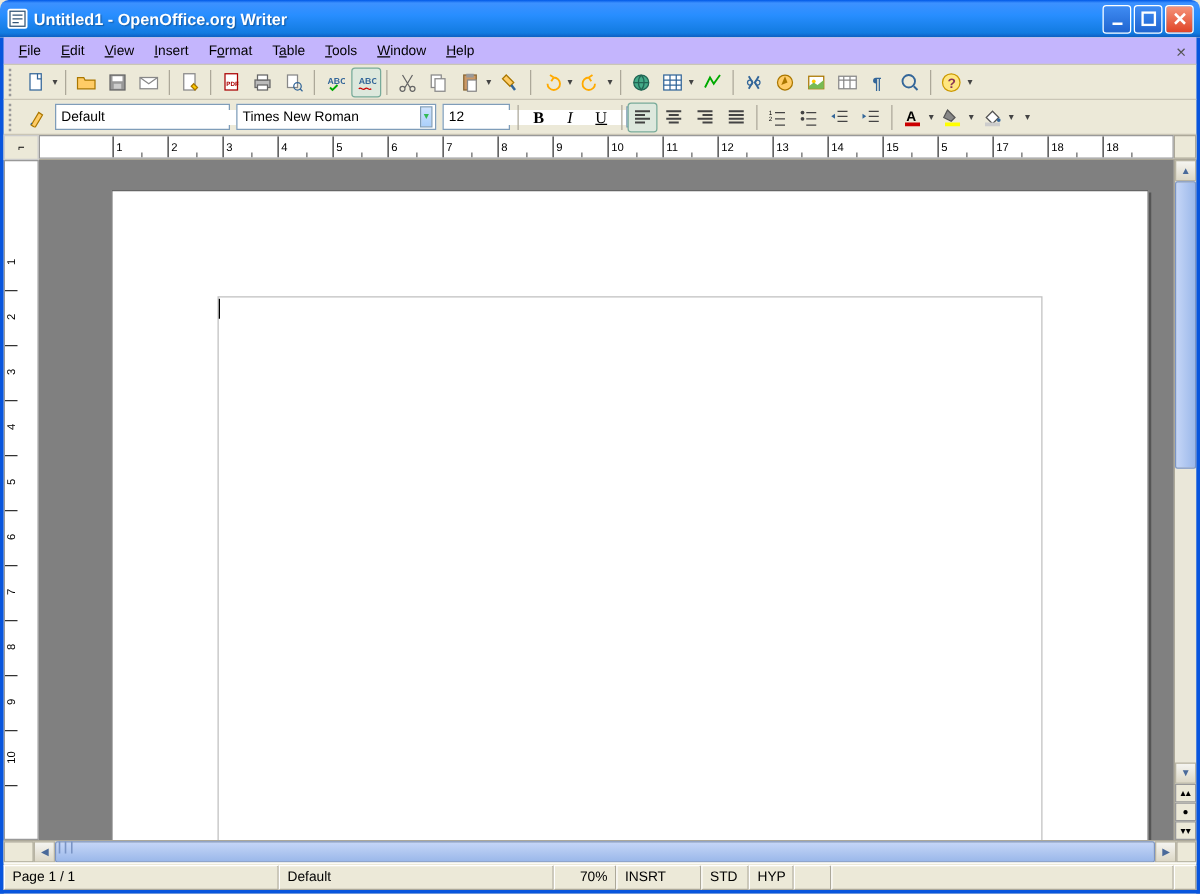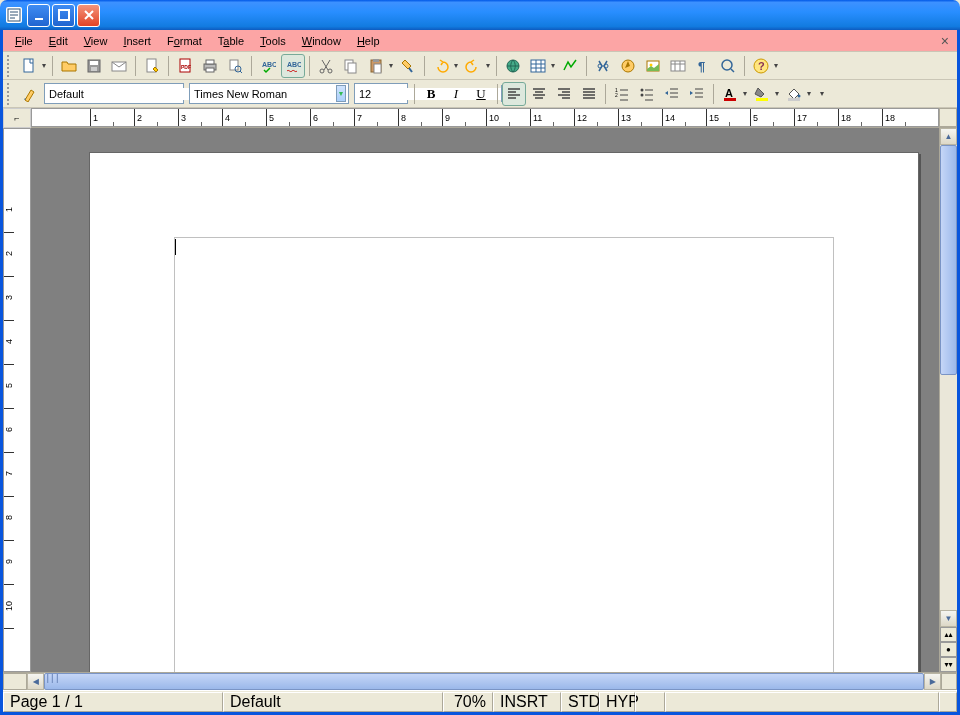--- a/index.html
+++ b/index.html
@@ -12,21 +12,21 @@
 .win-btns { display: flex; margin-right: 5px; gap: 2px; }
 .win-btn { width: 23px; height: 23px; border-radius: 3px; border: 1px solid #fff; display: flex; align-items: center; justify-content: center; font-size: 13px; font-weight: bold; color: white; }
 .win-min, .win-max { background: linear-gradient(to bottom, #3f8cf3, #2065d0); }
 .win-close { background: linear-gradient(to bottom, #f5947a, #e04326); }
 .win-btn svg { width: 12px; height: 12px; }
 
 
 .window { border: 3px solid #0855dd; border-top: none; height: 685px; background: #ece9d8; display: flex; flex-direction: column; }
 
 
-.menubar { height: 22px; background: #fca5a5; display: flex; align-items: center; padding: 0 4px; border-bottom: 1px solid #cac6b6; }
+.menubar { height: 22px; background: #c4b5fd; display: flex; align-items: center; padding: 0 4px; border-bottom: 1px solid #cac6b6; }
 .menubar .menu-item { padding: 2px 8px; cursor: default; }
 .menubar .menu-item span.ul { text-decoration: underline; }
 .menubar .close-doc { margin-left: auto; padding: 0 4px; color: #555; font-size: 14px; cursor: default; }
 
 
 .toolbar { height: 28px; background: #ece9d8; display: flex; align-items: center; padding: 2px 4px; border-bottom: 1px solid #cac6b6; gap: 1px; }
 .tb-handle { width: 6px; height: 22px; border-left: 2px dotted #999; margin-right: 3px; }
 .tb-btn { width: 24px; height: 24px; display: inline-flex; align-items: center; justify-content: center; border: 1px solid transparent; border-radius: 3px; cursor: default; position: relative; }
 .tb-btn.active { border-color: #7a9; background: #dde8dd; }
 .tb-btn svg { width: 16px; height: 16px; }
@@ -66,34 +66,35 @@
 .nav-btns .nbtn { height:15px; border:1px solid #999; background:#ece9d8; display:flex; align-items:center; justify-content:center; font-size:8px; }
 
 .hscroll-row { height: 18px; display: flex; background:#eae7d9; border-top:1px solid #aca899; }
 .hscroll { flex:1; display:flex; }
 .hscroll .sbtn { width:17px; background: linear-gradient(#f5f5f1,#ddd8c7); border:1px solid #b8b4a3; display:flex; align-items:center; justify-content:center; font-size:8px; color:#4a6a9a;}
 .hscroll .sthumb { flex:0 0 880px; background: linear-gradient(to bottom,#c5d6f7,#9bb8ea); border:1px solid #7a94c5; border-radius:2px;}
 .hscroll .strack { flex:1; }
 .hscroll .grip { font-size:8px; color:#7a94c5; align-self:center; margin:auto;}
 
 
-.statusbar { height: 22px; background: #ece9d8; border-top: 1px solid #fff; display: flex; align-items: center; font-size: 16px; }
+.statusbar { height: 22px; background: #ece9d8; border-top: 1px solid #fff; display: flex; align-items: center; font-size: 11px; }
 .statusbar .cell { border: 1px solid #aca899; border-top-color:#fff; border-left-color:#fff; height: 20px; padding: 2px 6px; display: flex; align-items: center; }
 .statusbar .cell.flex { flex: 1; }
 </style>
 </head>
 <body>
 
 <div class="titlebar">
   <span class="app-icon">
     <svg viewBox="0 0 16 16">
         <rect x="2" y="2" width="12" height="12" fill="#fff" stroke="#357"></rect>
         <path d="M4 5h8M4 8h8M4 11h5" stroke="#357" stroke-width="1"></path>
       </svg>
   </span>
+  <span class="title-text">Untitled1 - OpenOffice.org Writer</span>
   <div class="win-btns">
     <div class="win-btn win-min">
         <svg viewBox="0 0 12 12">
           <rect x="2" y="9" width="8" height="2" fill="#fff"></rect>
         </svg>
       </div>
     <div class="win-btn win-max">
         <svg viewBox="0 0 12 12">
           <rect x="1" y="1" width="10" height="10" fill="none" stroke="#fff" stroke-width="2"></rect>
         </svg>

